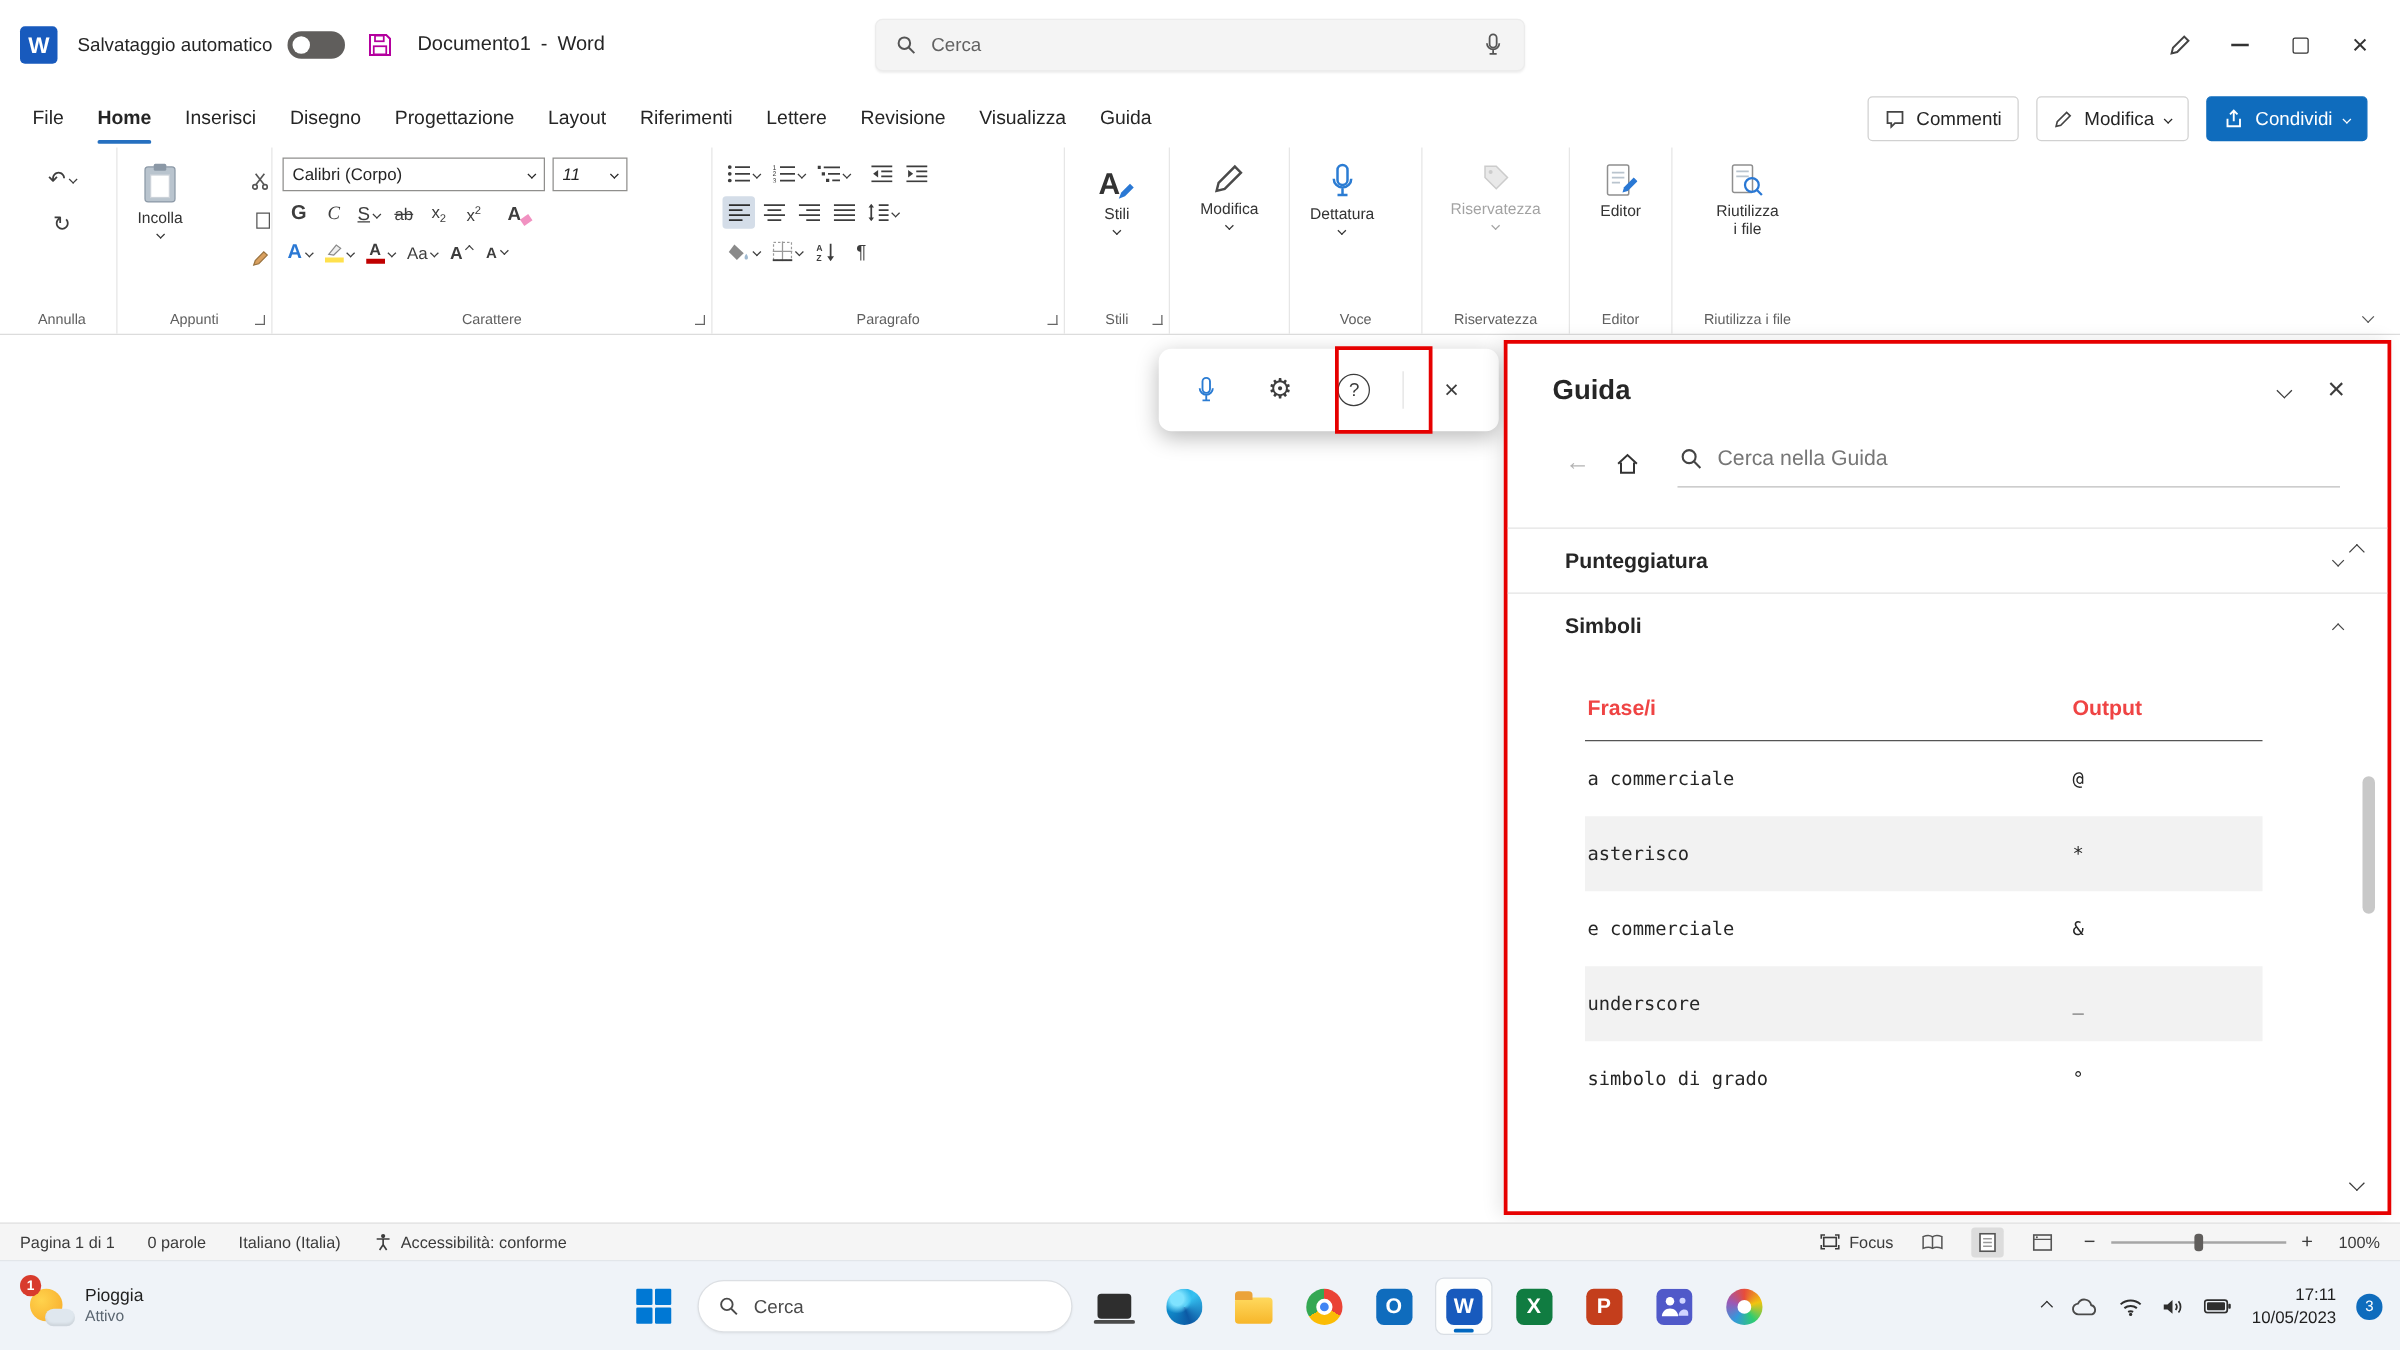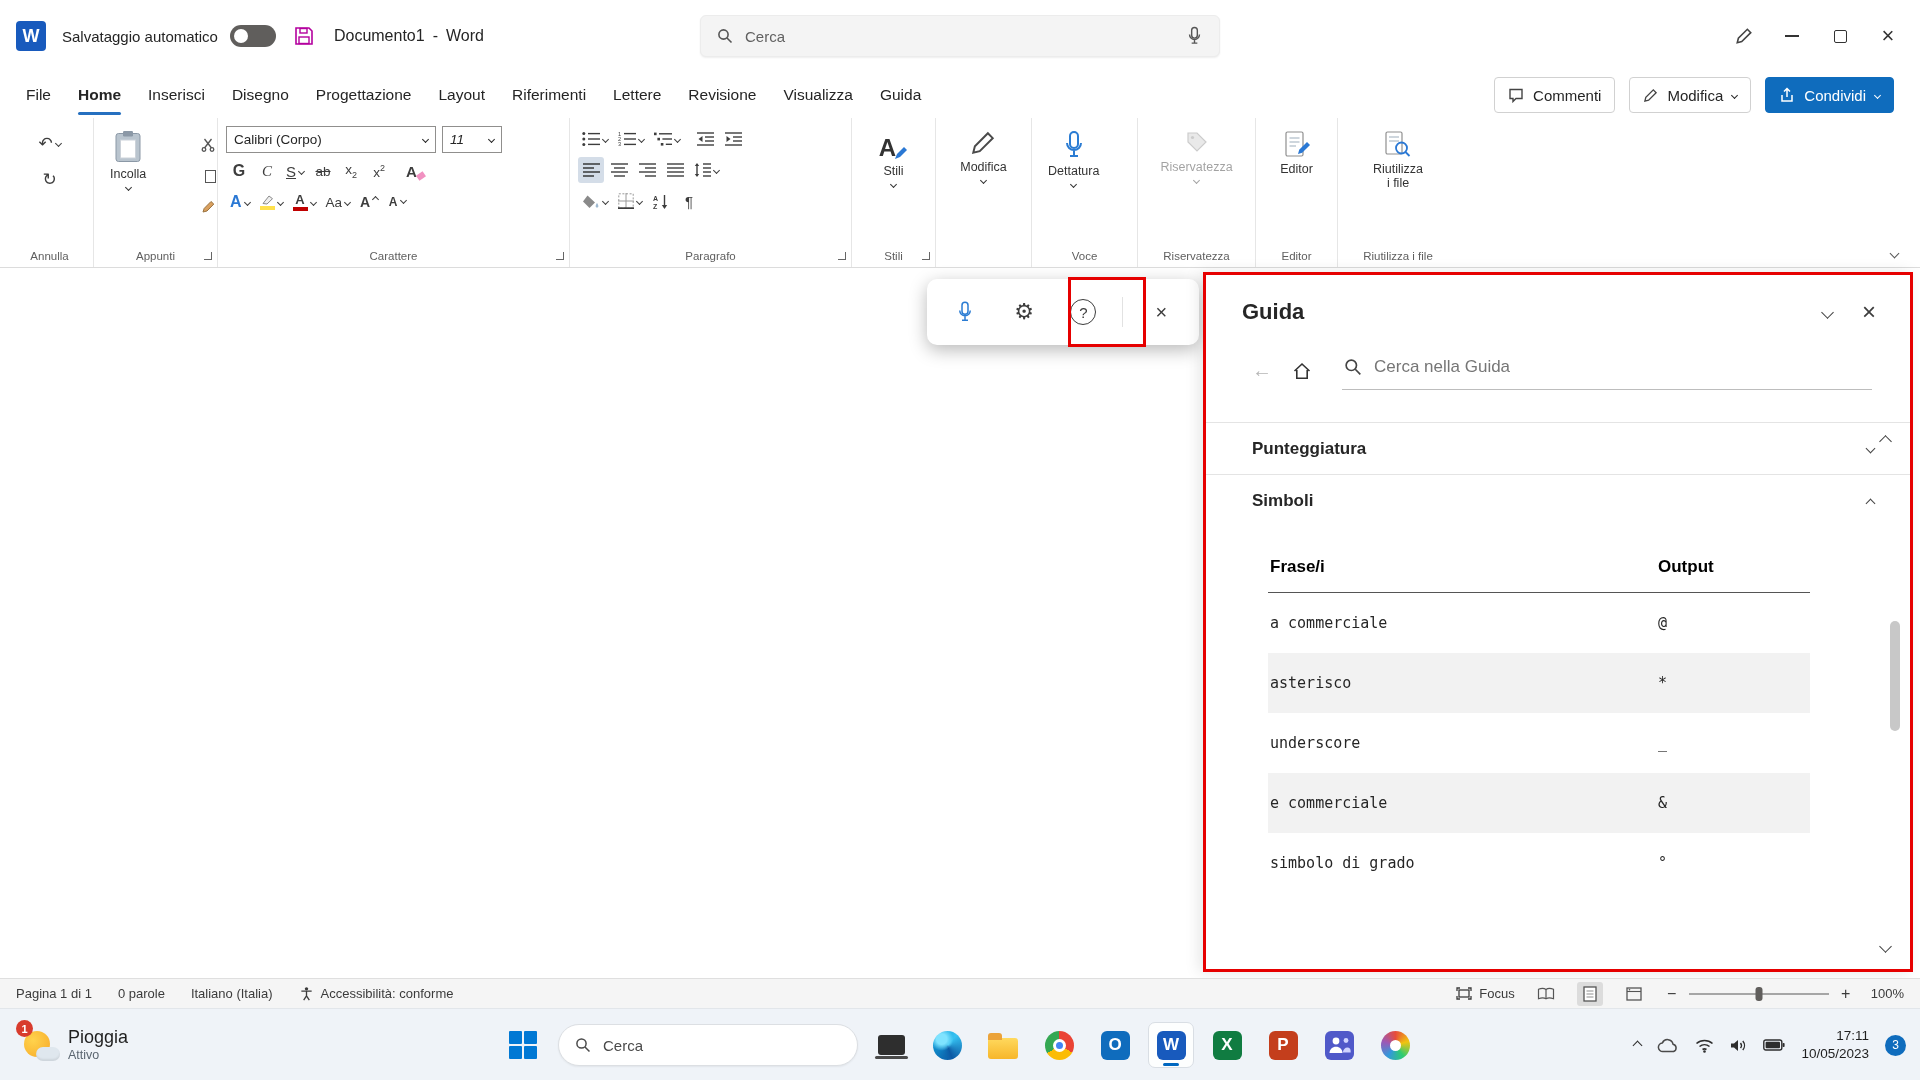--- a/index.html
+++ b/index.html
@@ -87,21 +87,21 @@
   .hp-lang{margin:26px 0 0 46px;width:332px;height:46px;border:1px solid #c6c6c6;border-radius:2px;display:flex;align-items:center;padding:0 16px;font-size:17px;color:#262626;cursor:pointer;}
   .hp-lang .chv{margin-left:auto;color:#444;}
   .hp-scroll-up{position:absolute;right:20px;top:162px;color:#3d3d3d;cursor:pointer;}
   .hp-scroll-down{position:absolute;right:20px;bottom:18px;color:#3d3d3d;cursor:pointer;}
   .hp-thumb{position:absolute;right:10px;top:346px;width:10px;height:110px;border-radius:5px;background:#c8c8c8;cursor:pointer;}
   .hp-sections{margin-top:32px;border-top:1px solid #e4e4e4;}
   .hp-sec{display:flex;align-items:center;height:52px;padding:0 36px 0 46px;border-bottom:1px solid #e4e4e4;font-size:17px;font-weight:bold;color:#262626;cursor:pointer;}
   .hp-sec .chv{margin-left:auto;color:#444;}
   .hp-sec.open{border-bottom:none;}
   .hp-table{margin:14px 0 0 62px;width:542px;}
-  .hp-thead{display:flex;height:52px;align-items:center;border-bottom:1.5px solid #555;font-size:17px;font-weight:bold;color:#000000;}
+  .hp-thead{display:flex;height:52px;align-items:center;border-bottom:1.5px solid #555;font-size:17px;font-weight:bold;color:#ef4444;}
   .hp-cell-phrase{width:390px;padding-left:2px;}
   .hp-row{display:flex;height:60px;align-items:center;font-family:"DejaVu Sans Mono",monospace;font-size:15px;color:#262626;}
   .hp-row:nth-child(odd){background:#f2f2f2;}
 
   
   #statusbar{position:absolute;left:0;top:978px;width:1920px;height:30px;background:#f5f5f5;border-top:1px solid #dfdfdf;display:flex;align-items:center;padding:0 16px;font-size:13px;color:#3b3b3b;gap:26px;}
   .sb-item{display:flex;align-items:center;gap:7px;cursor:pointer;white-space:nowrap;}
   .sb-right{margin-left:auto;display:flex;align-items:center;gap:18px;}
   .view-ic{width:26px;height:24px;display:flex;align-items:center;justify-content:center;border-radius:3px;cursor:pointer;}
   .view-ic.sel{background:#dcdcdc;}
@@ -112,21 +112,21 @@
   .z-btn{font-size:16px;color:#3b3b3b;cursor:pointer;width:14px;text-align:center;}
 
   
   #taskbar{position:absolute;left:0;top:1008px;width:1920px;height:72px;background:#eff3f8;border-top:1px solid #e2e6ea;}
   .tk-weather{position:absolute;left:14px;top:0;height:72px;display:flex;align-items:center;gap:10px;cursor:pointer;padding:0 8px;}
   .wx-icon{position:relative;width:36px;height:36px;}
   .wx-sun{position:absolute;left:2px;top:4px;width:26px;height:26px;border-radius:50%;background:radial-gradient(circle at 35% 35%,#ffd34d,#f7a928);}
   .wx-cloud{position:absolute;right:-2px;bottom:2px;width:24px;height:14px;border-radius:8px;background:#dfe7ee;box-shadow:inset 0 -2px 2px rgba(0,0,0,.08);}
   .wx-badge{position:absolute;left:-6px;top:-7px;width:17px;height:17px;border-radius:50%;background:#d83b2d;color:#fff;font-size:11px;display:flex;align-items:center;justify-content:center;font-weight:bold;}
   .wx-text{line-height:1.25;}
-  .wx-line1{font-size:18px;color:#1f1f1f;}
+  .wx-line1{font-size:14px;color:#1f1f1f;}
   .wx-line2{font-size:12.5px;color:#5a6570;}
   .tk-center{position:absolute;left:50%;top:0;transform:translateX(-50%);height:72px;display:flex;align-items:center;gap:10px;}
   .winlogo{display:grid;grid-template-columns:13px 13px;grid-template-rows:13px 13px;gap:2.5px;cursor:pointer;margin-right:4px;}
   .winlogo span{background:#0078d4;border-radius:1px;}
   .tk-search{width:300px;height:42px;border-radius:21px;background:#fff;border:1px solid #dcdfe3;display:flex;align-items:center;gap:12px;padding:0 16px;font-size:15px;color:#4a4a4a;box-shadow:0 1px 2px rgba(0,0,0,.06);cursor:text;}
   .tk-app{width:46px;height:46px;display:flex;align-items:center;justify-content:center;border-radius:7px;cursor:pointer;position:relative;}
   .tk-app.active{background:rgba(255,255,255,.85);border:1px solid #d9dee4;}
   .tk-app.active::after{content:"";position:absolute;bottom:1px;left:50%;transform:translateX(-50%);width:16px;height:3px;border-radius:2px;background:#0067c0;}
   .sq{width:29px;height:29px;border-radius:6px;color:#fff;font-weight:bold;font-size:17px;display:flex;align-items:center;justify-content:center;}
   .darkapp{width:27px;height:20px;background:#2e2e2e;border-radius:3px;position:relative;}
@@ -670,26 +670,26 @@
     </div>
     <div class="hp-row">
       <span class="hp-cell-phrase">a commerciale</span>
         <span>@</span>
     </div>
     <div class="hp-row">
       <span class="hp-cell-phrase">asterisco</span>
         <span>*</span>
     </div>
     <div class="hp-row">
+      <span class="hp-cell-phrase">e commerciale</span>
+        <span>&amp;</span>
+    </div>
+    <div class="hp-row">
       <span class="hp-cell-phrase">underscore</span>
         <span>_</span>
-    </div>
-    <div class="hp-row">
-      <span class="hp-cell-phrase">e commerciale</span>
-        <span>&amp;</span>
     </div>
     <div class="hp-row">
       <span class="hp-cell-phrase">simbolo di grado</span>
         <span>°</span>
     </div>
   </div>
   <div class="hp-thumb"></div>
   <span class="chv lg hp-scroll-down"></span>
 </div>
 

